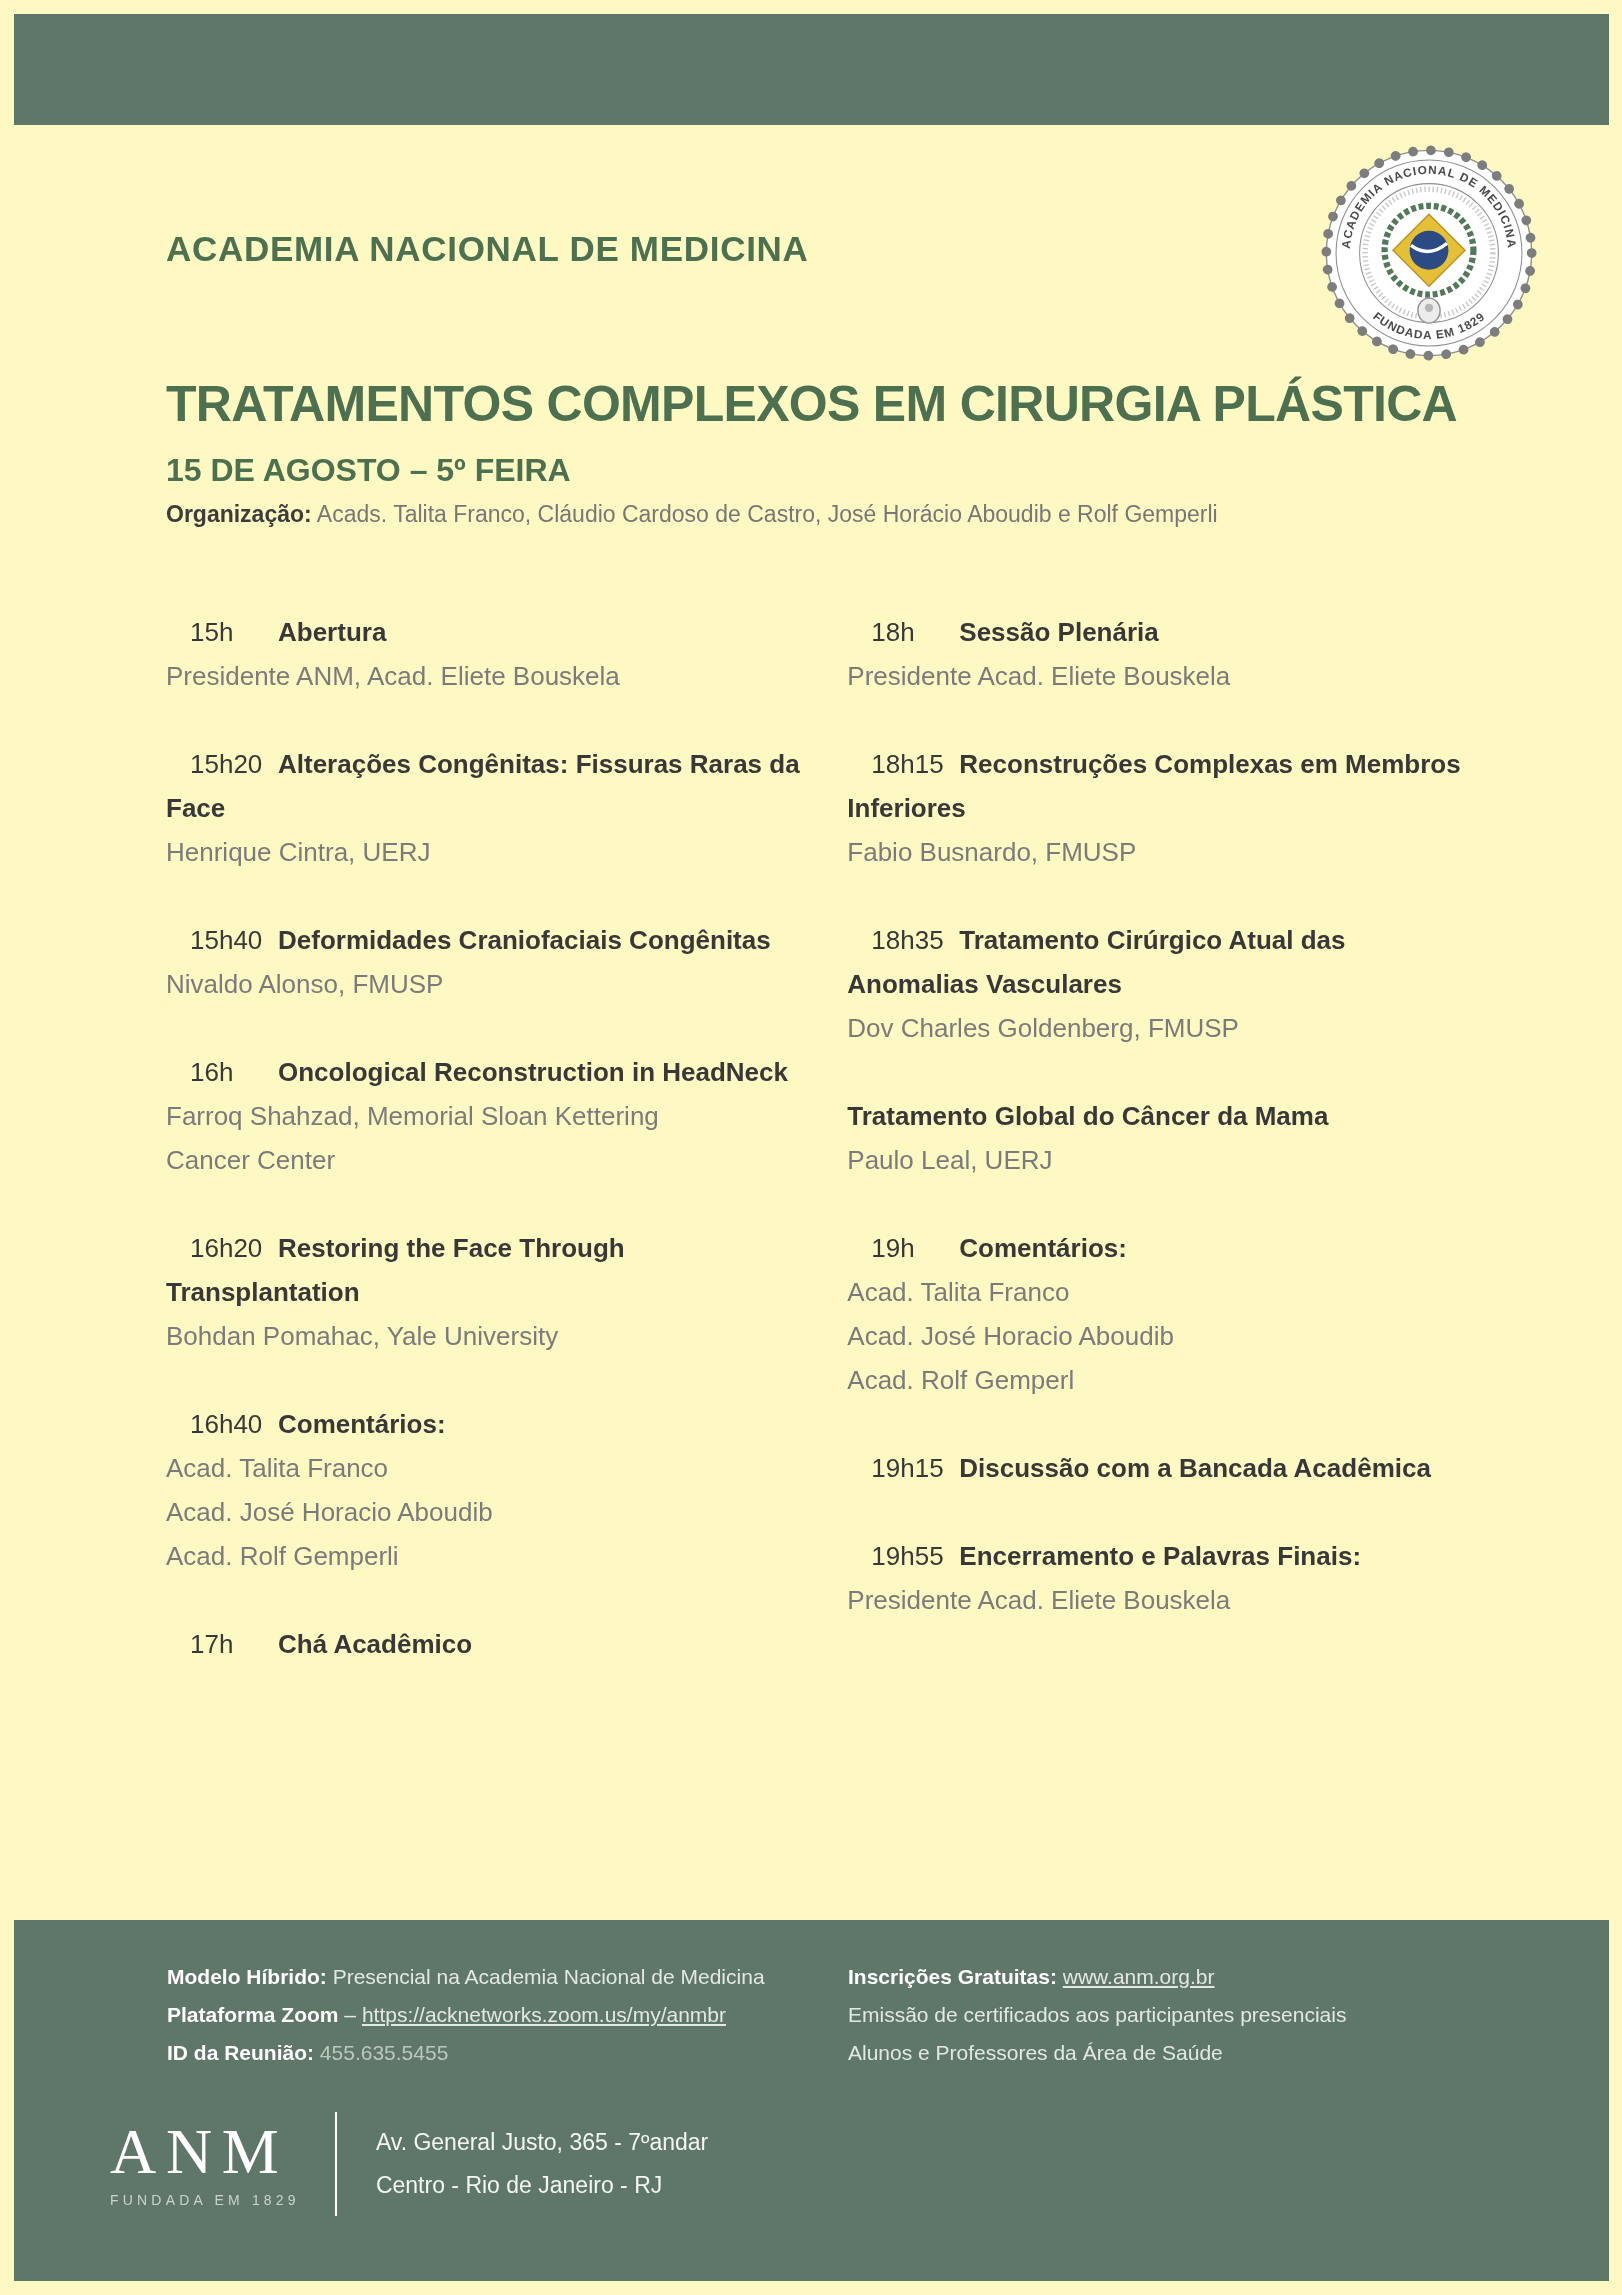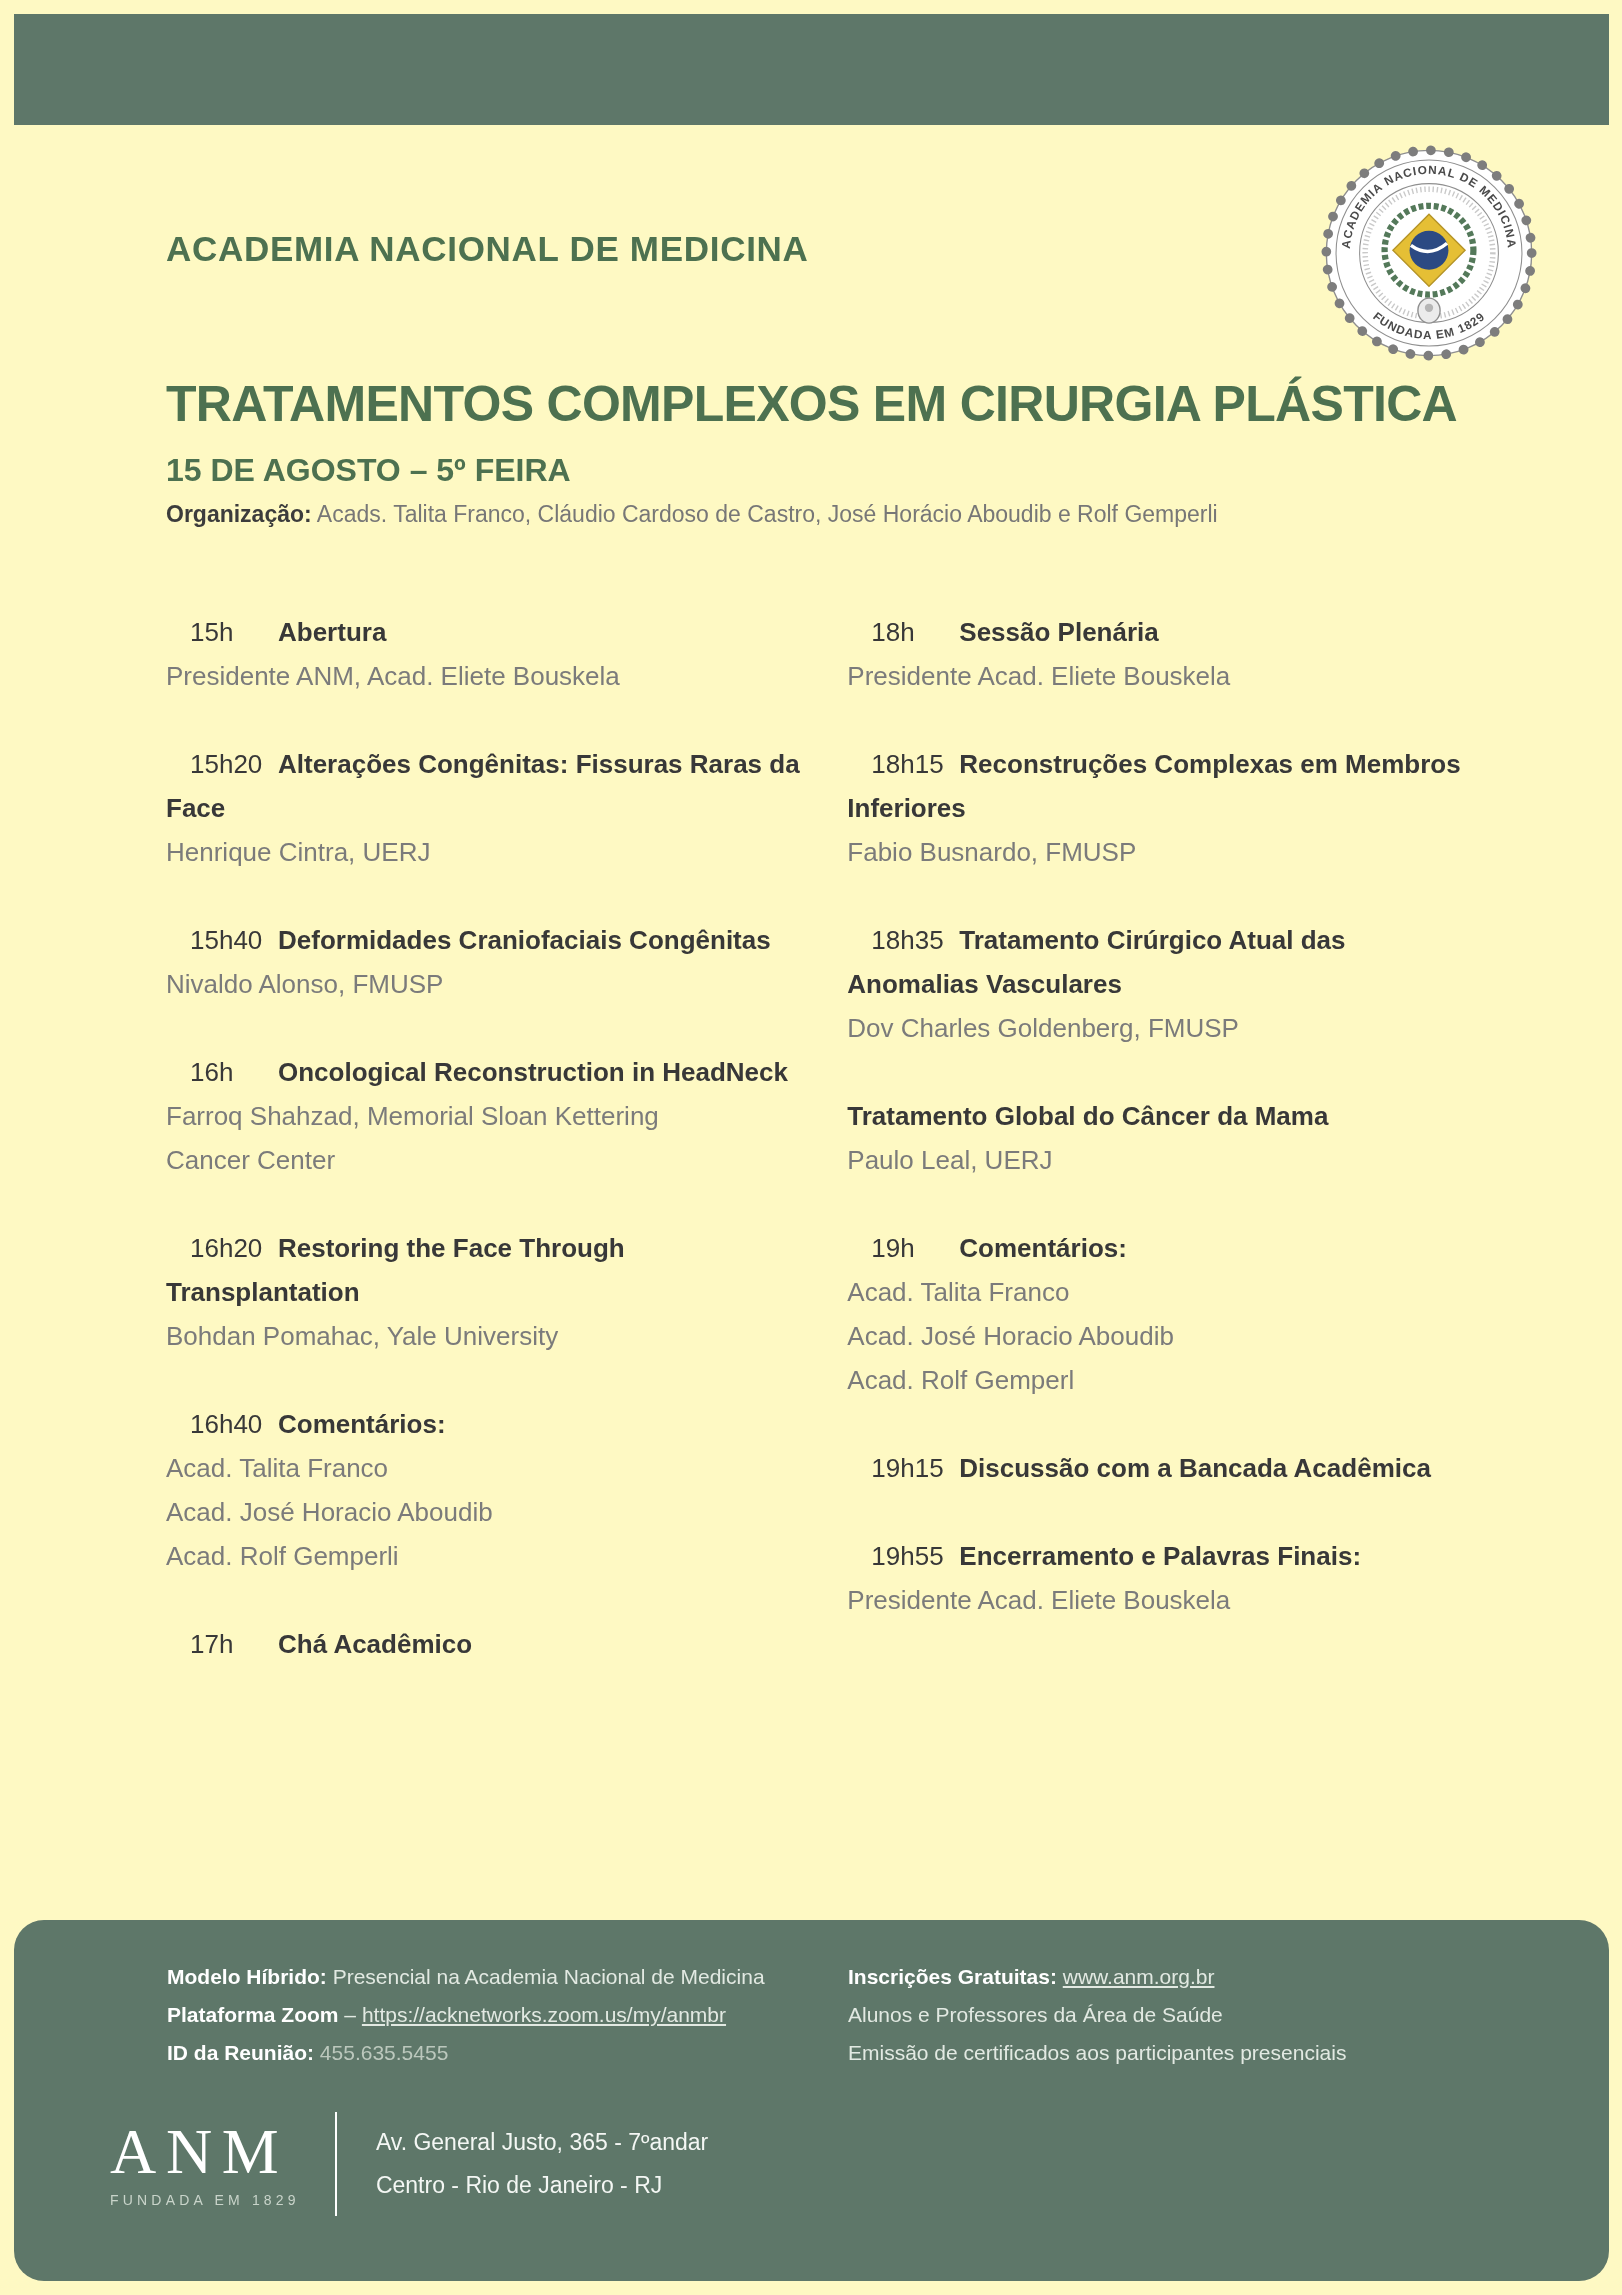--- a/index.html
+++ b/index.html
@@ -3,21 +3,21 @@
 <meta charset="utf-8">
 <style>
   html,body { margin:0; padding:0; background:#ffffff; }
   .page {
     position:relative; width:1623px; height:2295px; background:#fef9c3;
     font-family:"Liberation Sans", sans-serif; overflow:hidden; color:#3a3a3a;
   }
 
   
   .topbar { position:absolute; top:14px; left:14px; right:14px; height:111px; background:#5e7769; }
-  .footerband { position:absolute; left:14px; right:14px; bottom:14px; height:361px; background:#5e7769;border-radius:30px; }
+  .footerband { position:absolute; left:14px; right:14px; bottom:14px; height:361px; background:#5e7769; }
 
   
   .org-name { position:absolute; top:229px; left:166px; font-size:35px; font-weight:bold; color:#4d7150; letter-spacing:0.7px; }
   .seal { position:absolute; top:142px; left:1318px; width:222px; height:222px; }
   .seal-text { font-size:17px; font-weight:bold; fill:#4a4a4a; letter-spacing:1.5px; font-family:"Liberation Sans", sans-serif; }
 
   .doc-title { position:absolute; top:375px; left:166px; font-size:50px; font-weight:bold; color:#4d7150; letter-spacing:-0.7px; }
   .date-line { position:absolute; top:452px; left:166px; font-size:32px; font-weight:bold; color:#4d7150; }
   .org-line { position:absolute; top:501px; left:166px; font-size:23px; color:#777777; }
   .org-label { font-weight:bold; color:#3c3c3c; }
@@ -181,22 +181,22 @@
         </div>
         <div>
           <span class="flabel">ID da Reunião:</span><span class="fmuted"> 455.635.5455</span>
         </div>
       </div>
       <div class="fcol2">
         <div>
           <span class="flabel">Inscrições Gratuitas:</span>
           <span class="flink">www.anm.org.br</span>
         </div>
+        <div>Emissão de certificados aos participantes presenciais</div>
         <div>Alunos e Professores da Área de Saúde</div>
-        <div>Emissão de certificados aos participantes presenciais</div>
       </div>
     </div>
 
     <div class="logo-row">
       <div>
         <div class="anm-acronym">ANM</div>
         <div class="anm-founded">FUNDADA EM 1829</div>
       </div>
       <div class="logo-divider"></div>
       <div class="address">

